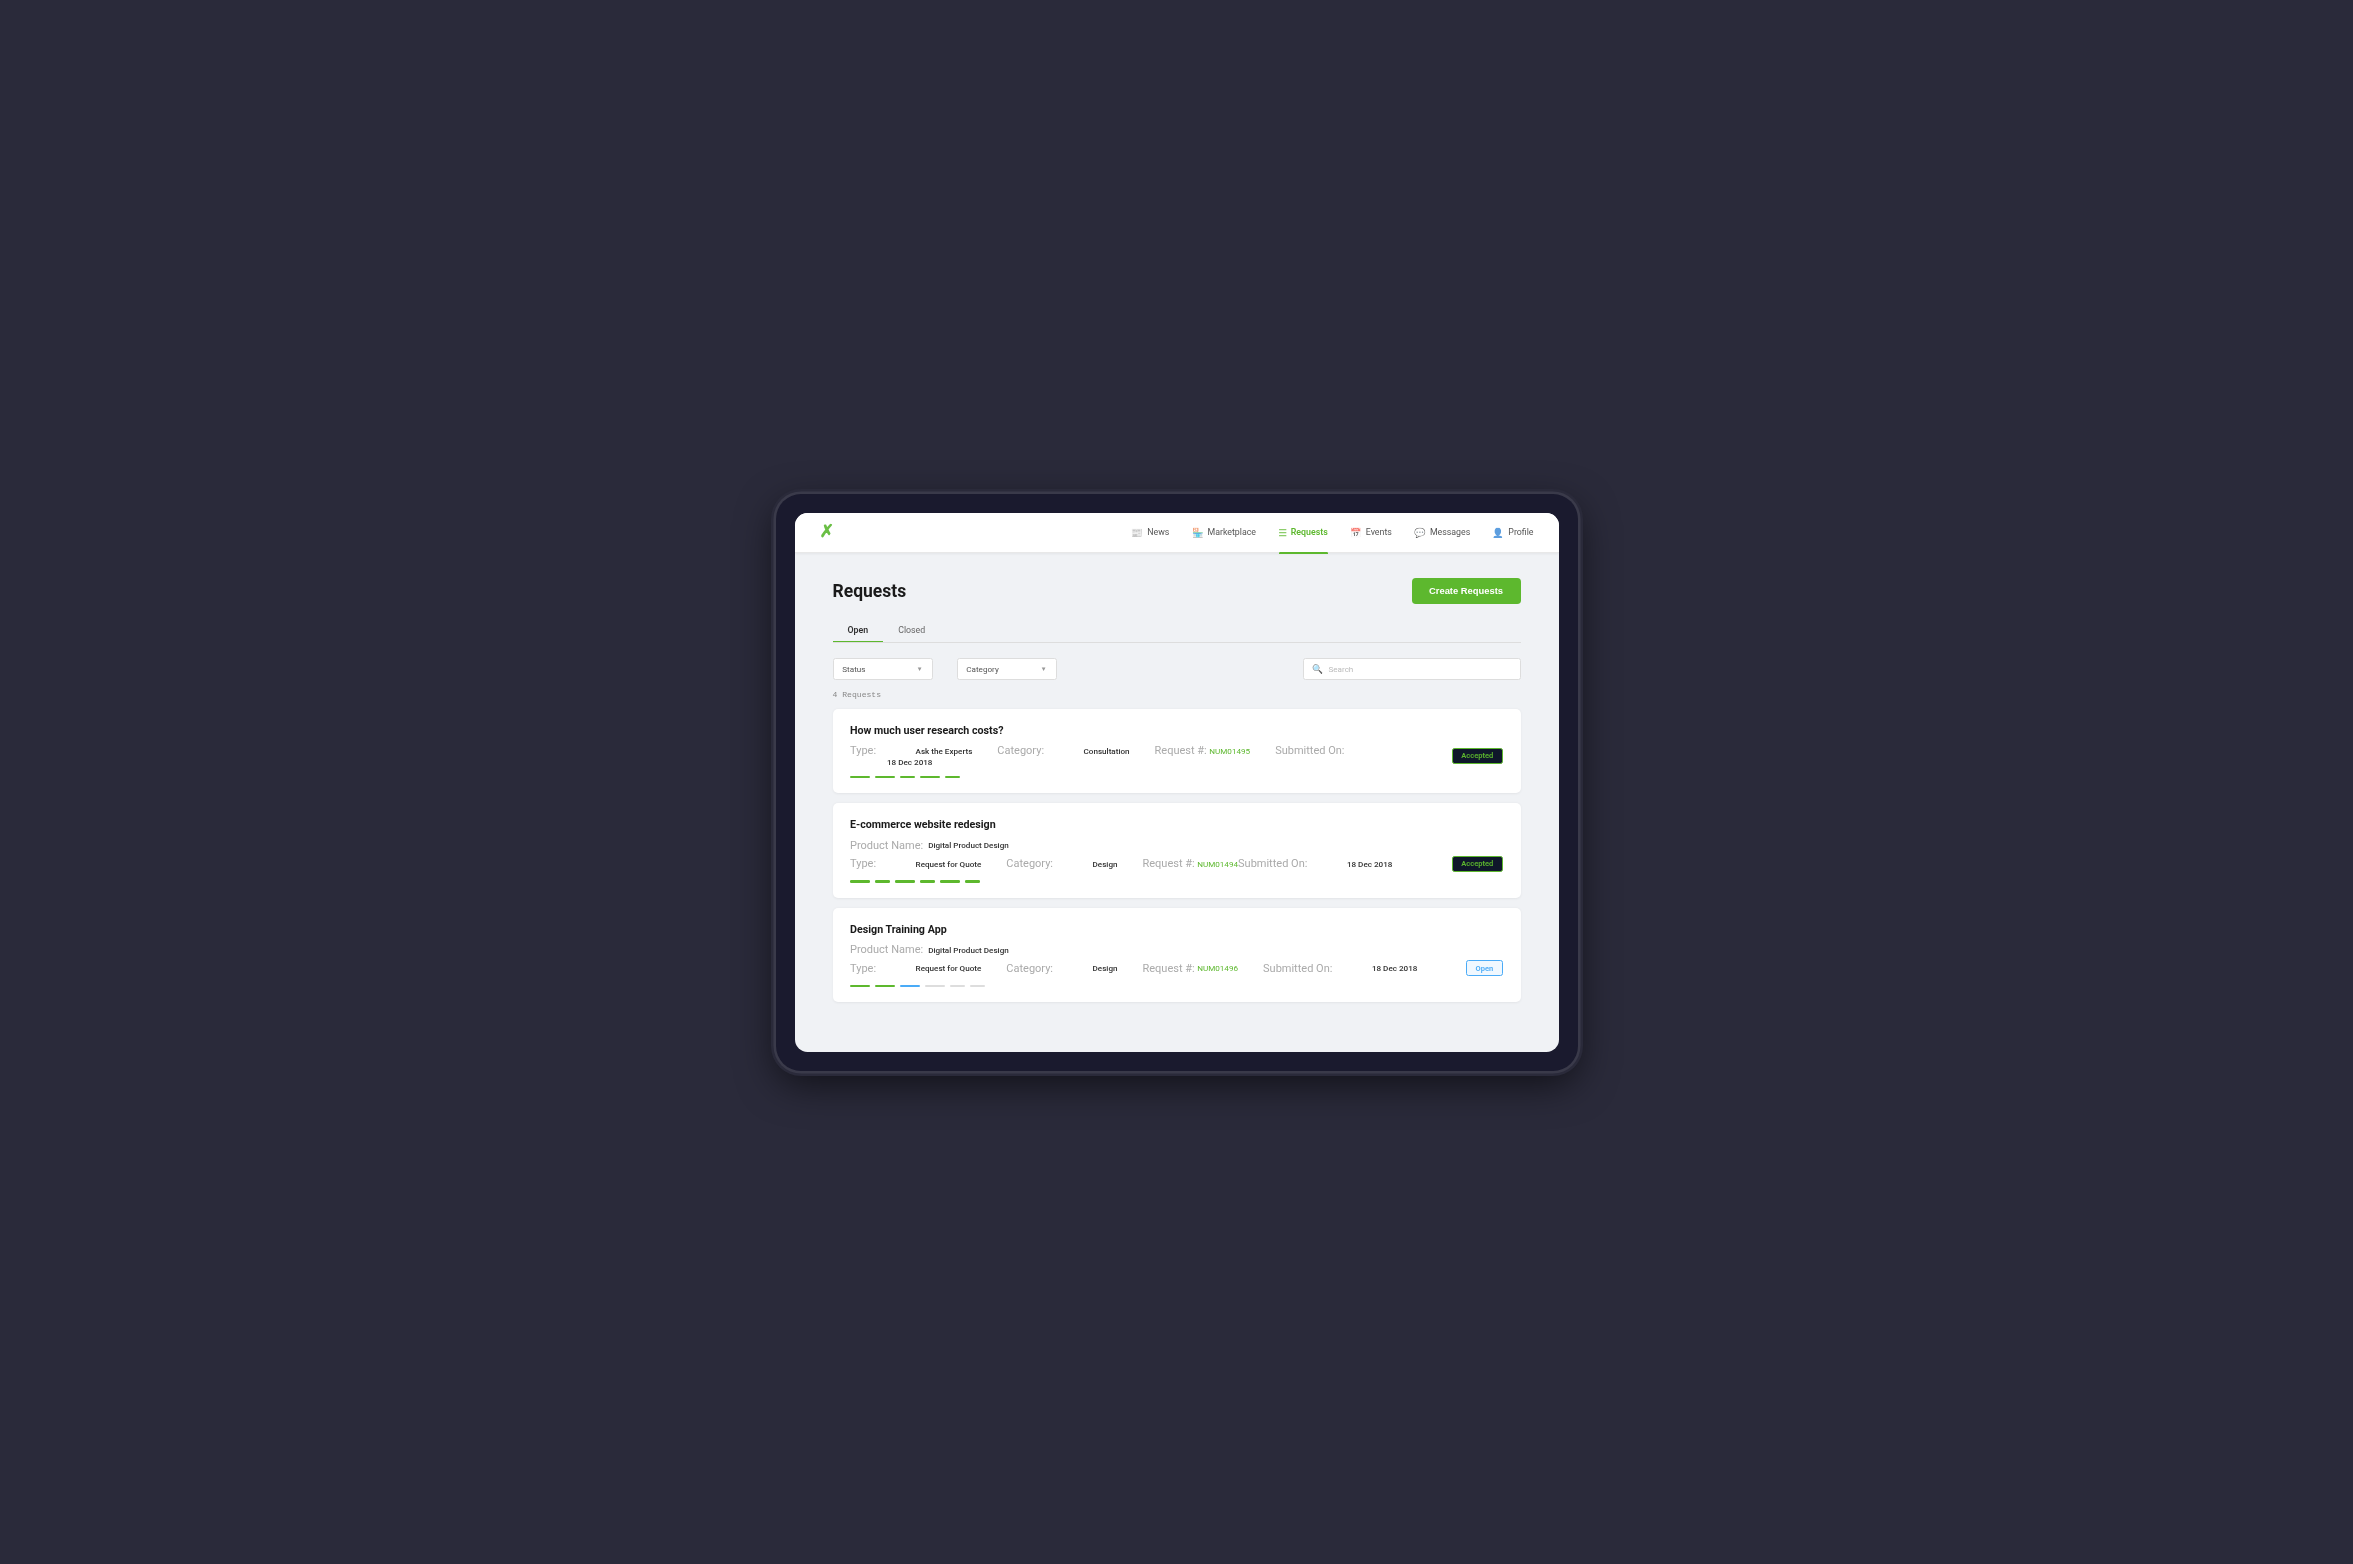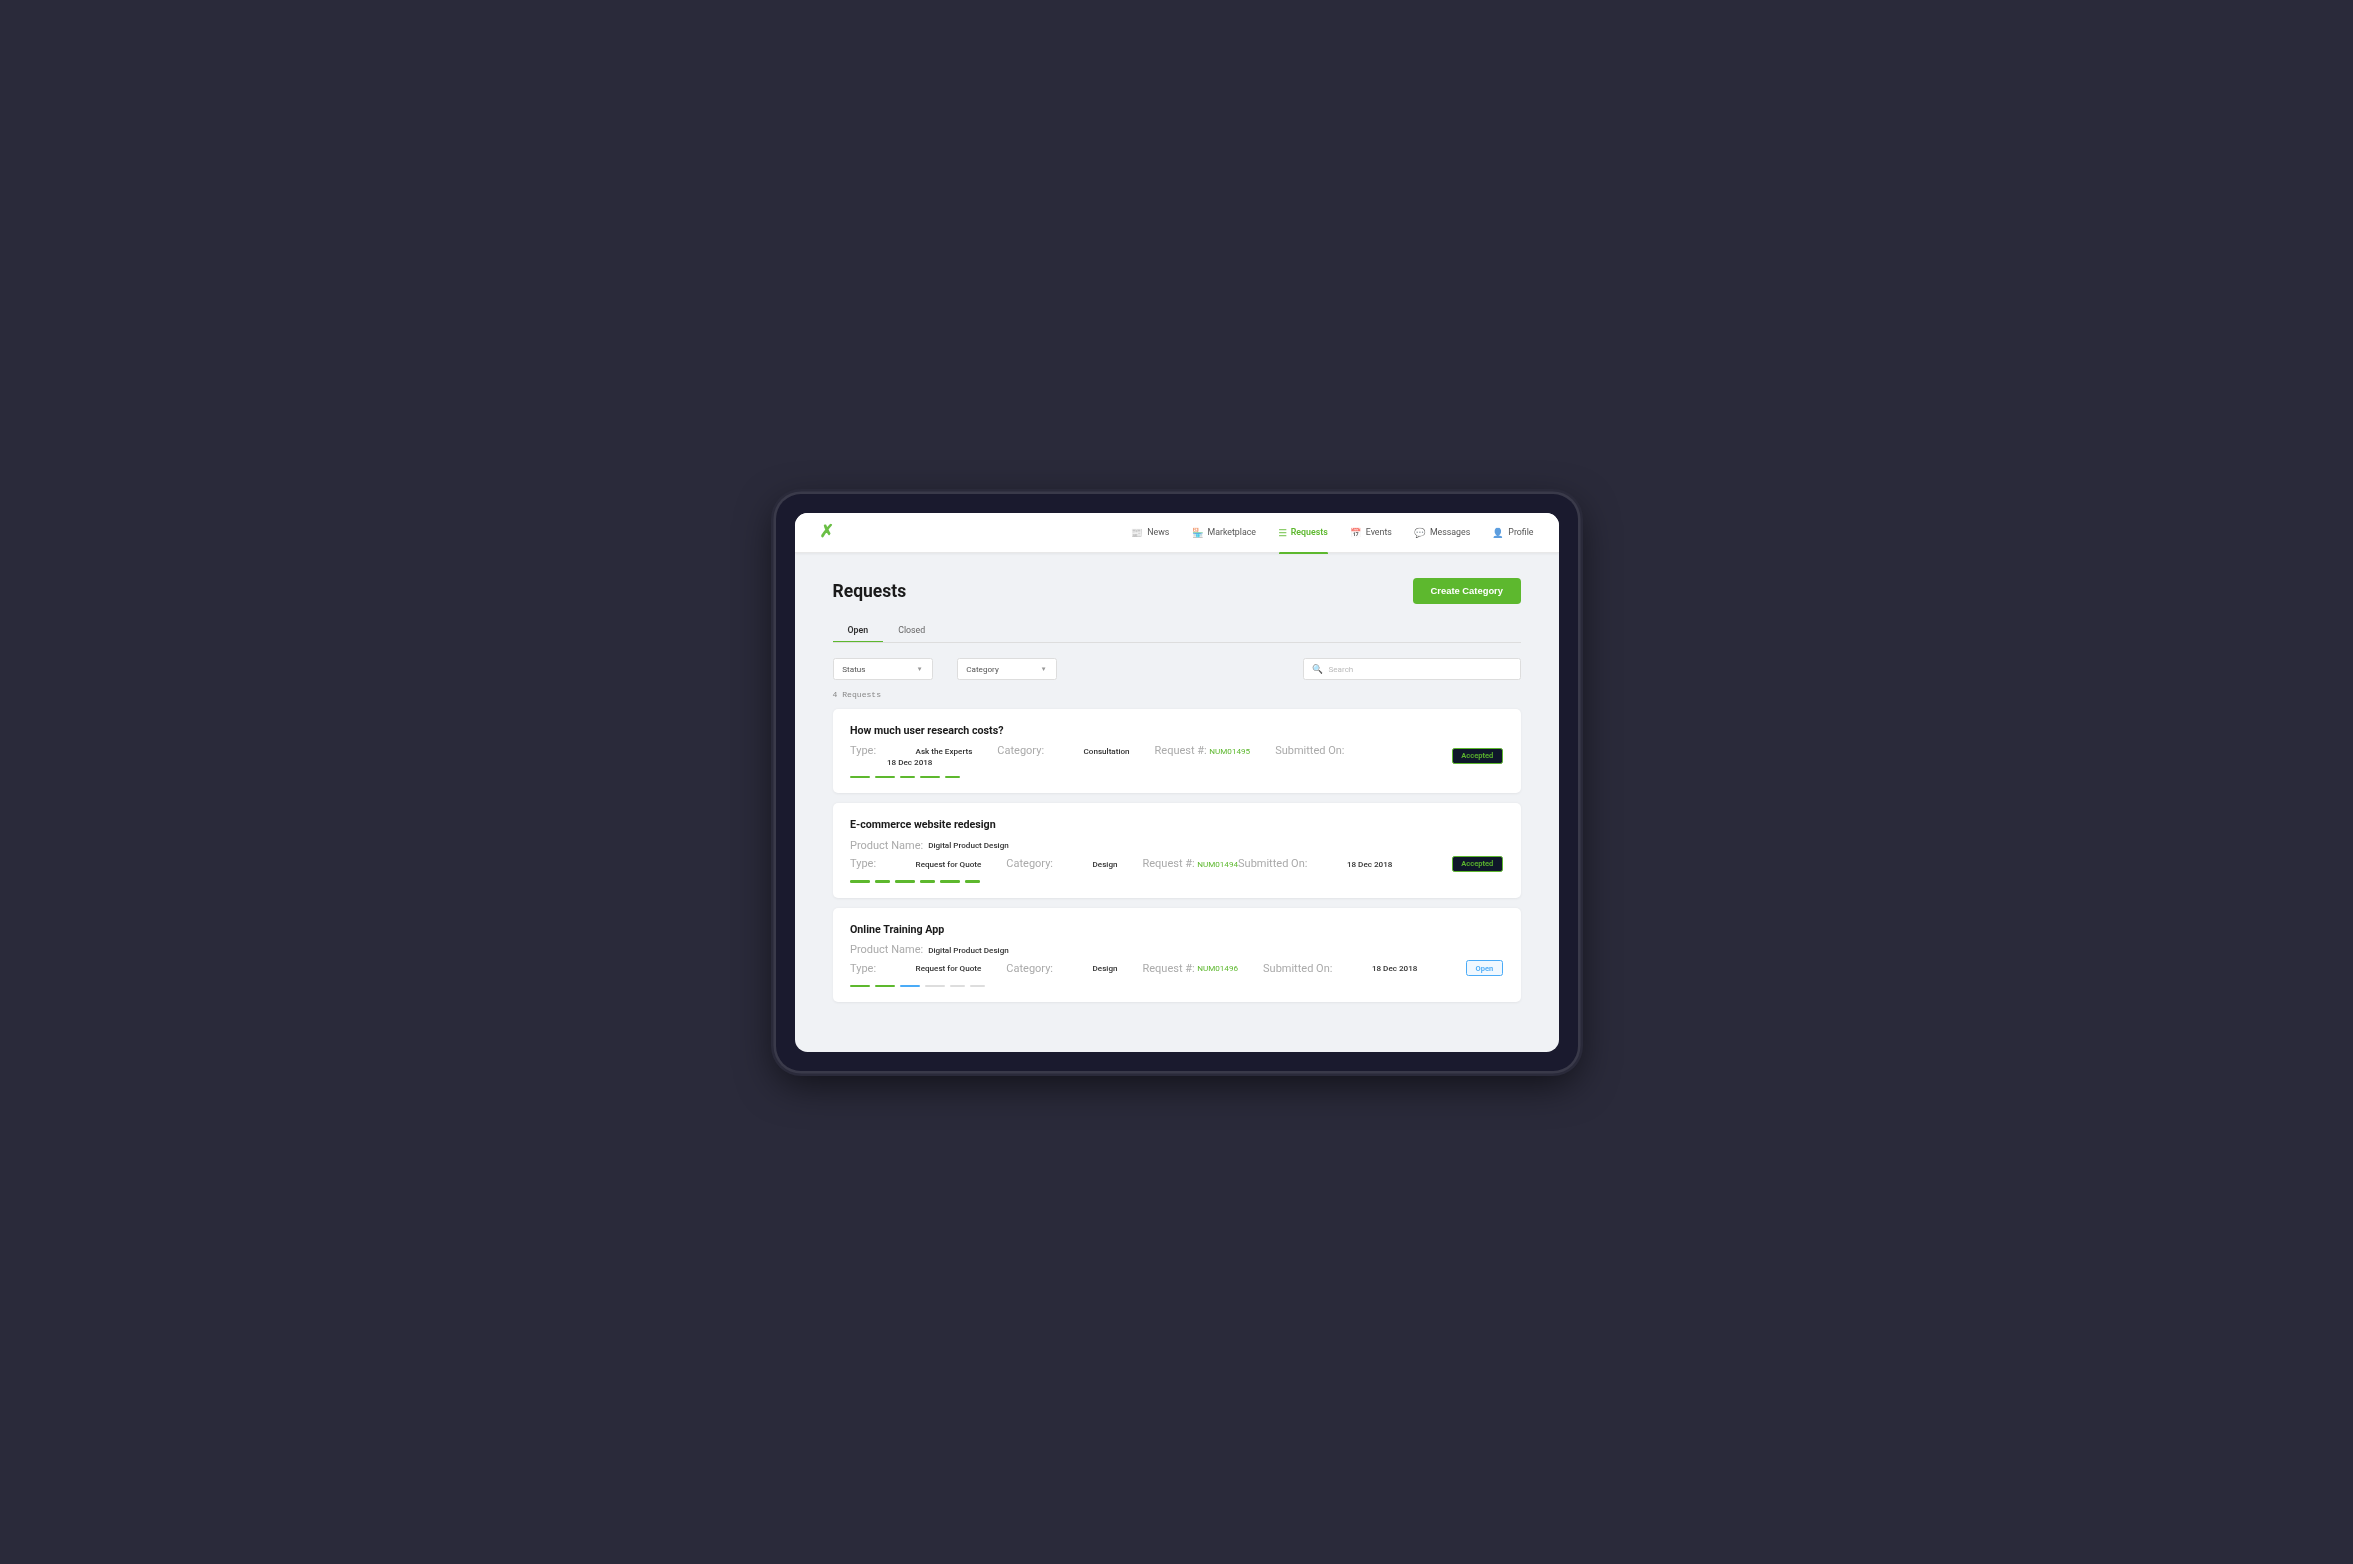--- a/index.html
+++ b/index.html
@@ -321,21 +321,21 @@
           <span class="nav-icon">👤</span>
           <span>Profile</span>
         </li>
       </ul>
     </nav>
 
     <div class="main-content">
 
       <div class="page-header">
         <h1 class="page-title">Requests</h1>
-        <button class="create-btn">Create Category</button>
+        <button class="create-btn">Create Requests</button>
       </div>
 
       <div class="tabs">
         <div class="tab active">Open</div>
         <div class="tab">Closed</div>
       </div>
 
       <div class="filters">
         <div class="filter-select">
           <span>Status</span>
@@ -403,21 +403,21 @@
             <div class="dot dot-md dot-green"></div>
             <div class="dot dot-sm dot-green"></div>
             <div class="dot dot-md dot-green"></div>
             <div class="dot dot-sm dot-green"></div>
             <div class="dot dot-md dot-green"></div>
             <div class="dot dot-sm dot-green"></div>
           </div>
         </div>
 
         <div class="request-card">
-          <div class="card-title">Online Training App</div>
+          <div class="card-title">Design Training App</div>
           <div class="product-name-row">
             <span class="meta-label">Product Name:</span>
             <span class="meta-value" style="margin-left:2.5px;">Digital Product Design</span>
           </div>
           <div class="card-meta-row">
             <div style="display:flex; align-items:center; flex-wrap:wrap; gap:0;">
               <span class="meta-label" style="margin-right:2.5px;">Type:</span>
               <span class="meta-value" style="margin-right:25px;">Request for Quote</span>
               <span class="meta-label" style="margin-right:2.5px;">Category:</span>
               <span class="meta-value" style="margin-right:25px;">Design</span>

